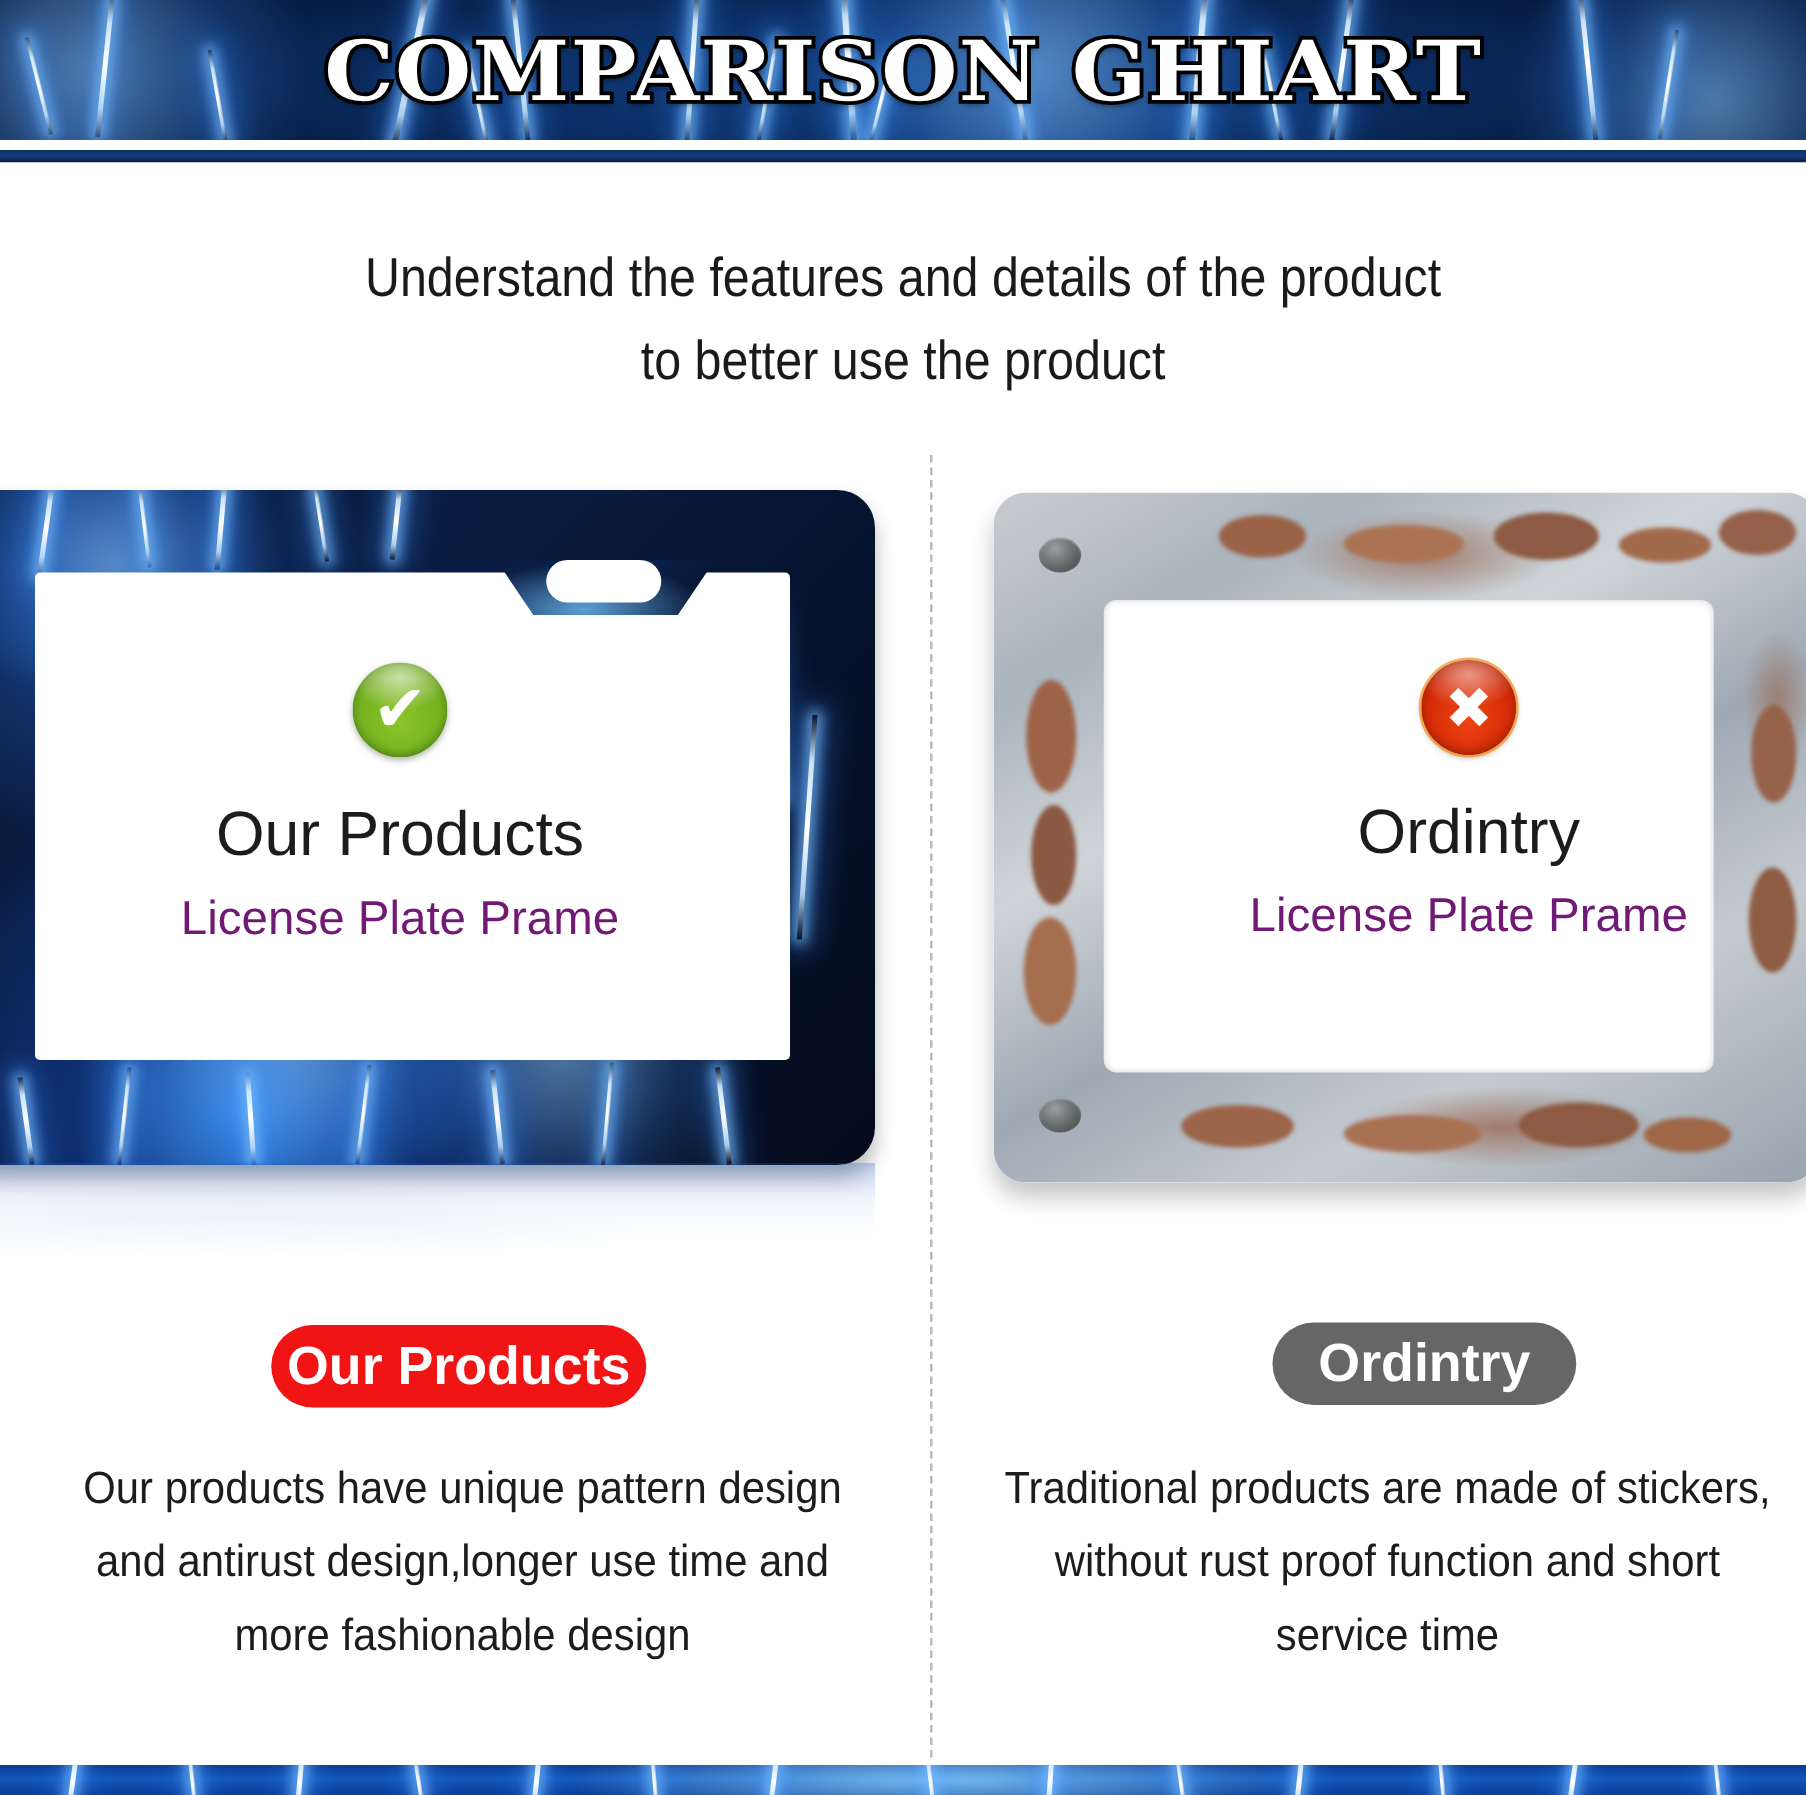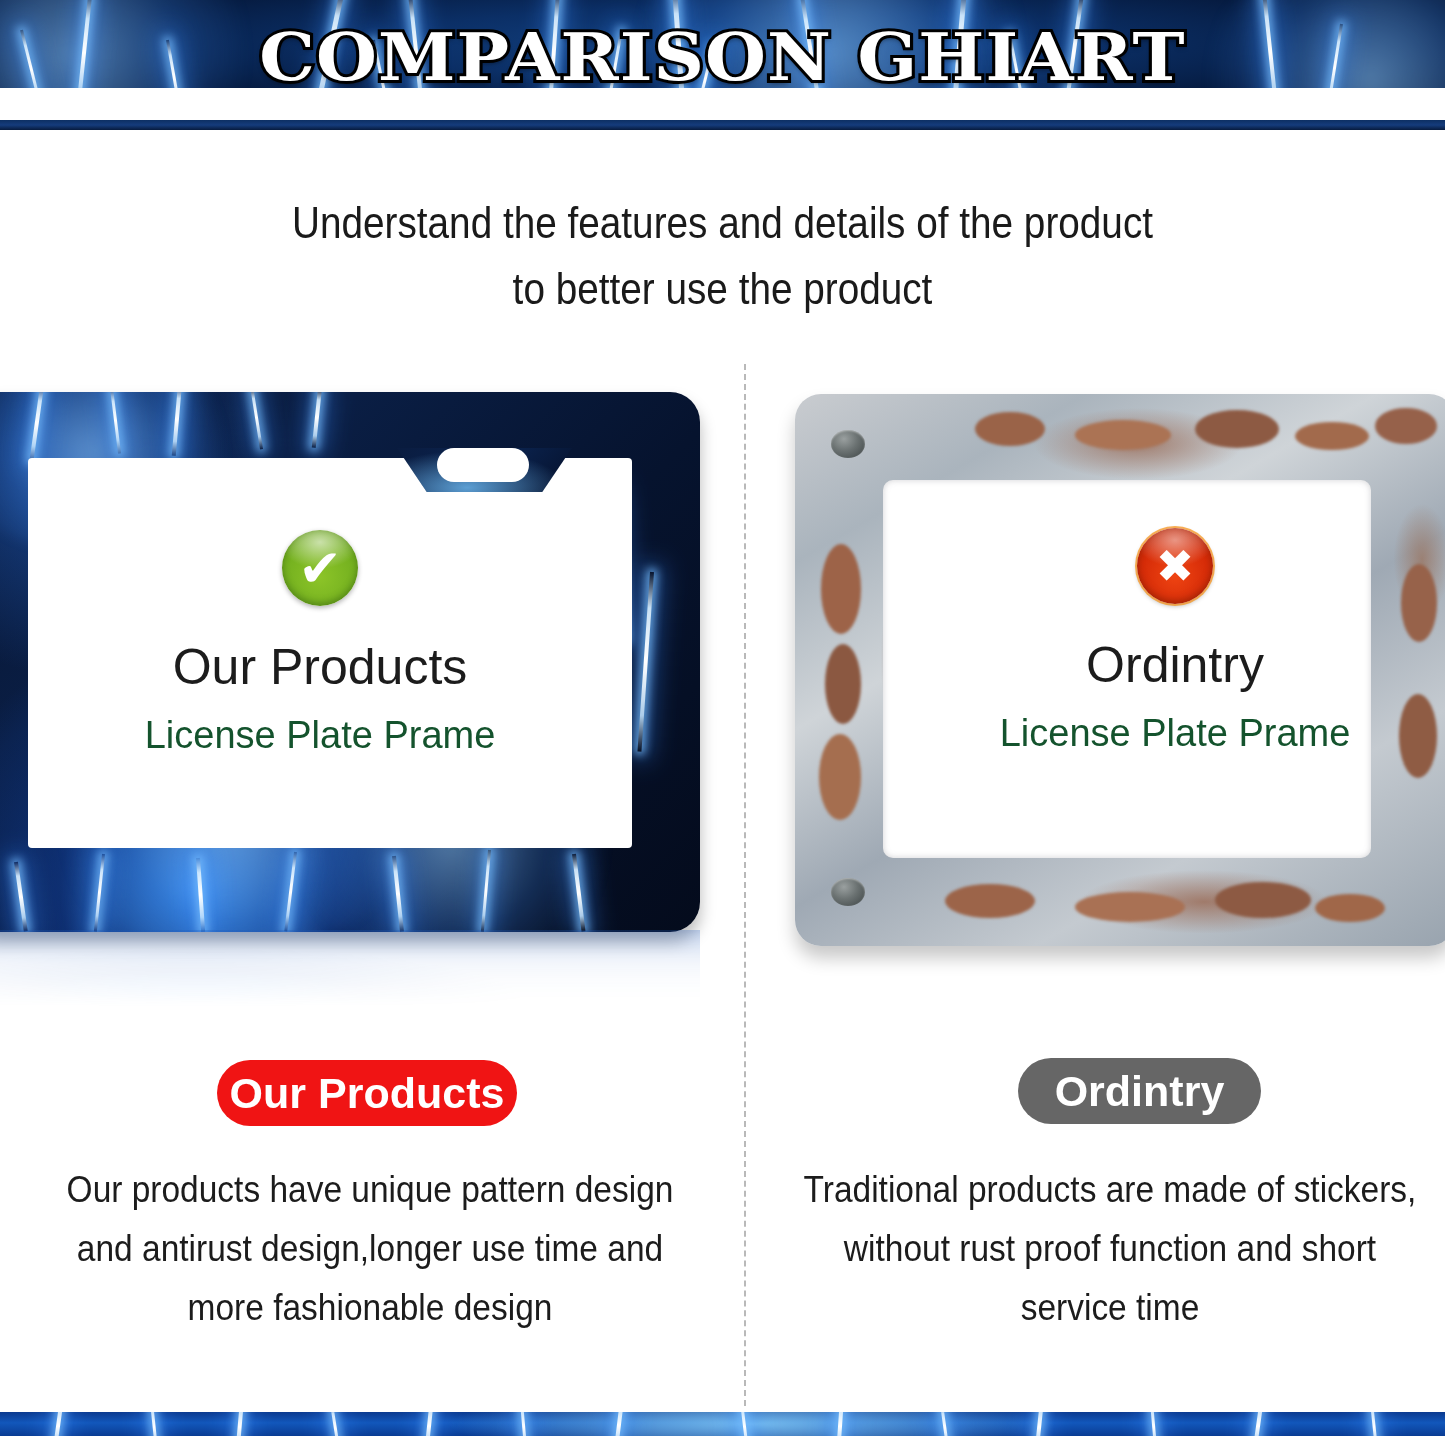--- a/index.html
+++ b/index.html
@@ -13,21 +13,21 @@
     overflow: hidden;
     font-family: "Liberation Sans", sans-serif;
     position: relative;
   }
 
   
   .top-banner {
     position: absolute;
     left: 0; top: 0;
     width: 1445px;
-    height: 88px;
+    height: 128px;
     overflow: hidden;
     background:
       radial-gradient(ellipse 60% 100% at 50% 50%, #12407f 0%, #0b2f66 40%, #061c42 75%, #04122c 100%),
       linear-gradient(180deg, #03102a 0%, #0b2d63 35%, #0a2a5d 65%, #03102a 100%);
   }
   .bolt {
     position: absolute;
     background: linear-gradient(180deg, rgba(255,255,255,0) 0%, rgba(210,235,255,.95) 20%, #ffffff 50%, rgba(190,225,255,.9) 80%, rgba(255,255,255,0) 100%);
     filter: blur(0.4px);
     box-shadow: 0 0 10px 3px rgba(120,190,255,.85), 0 0 24px 8px rgba(60,140,255,.45);
@@ -245,21 +245,21 @@
     font-size: 50px;
     line-height: 58px;
     color: #1c1c1c;
     font-weight: normal;
     margin: 0 0 16px 0;
     font-family: "Liberation Sans", sans-serif;
   }
   .panel-sub {
     font-size: 38px;
     line-height: 46px;
-    color: #14532d;
+    color: #701a75;
     margin: 0;
     font-family: "Liberation Sans", sans-serif;
   }
 
   
   .pill {
     position: absolute;
     border-radius: 40px;
     color: #ffffff;
     text-align: center;

